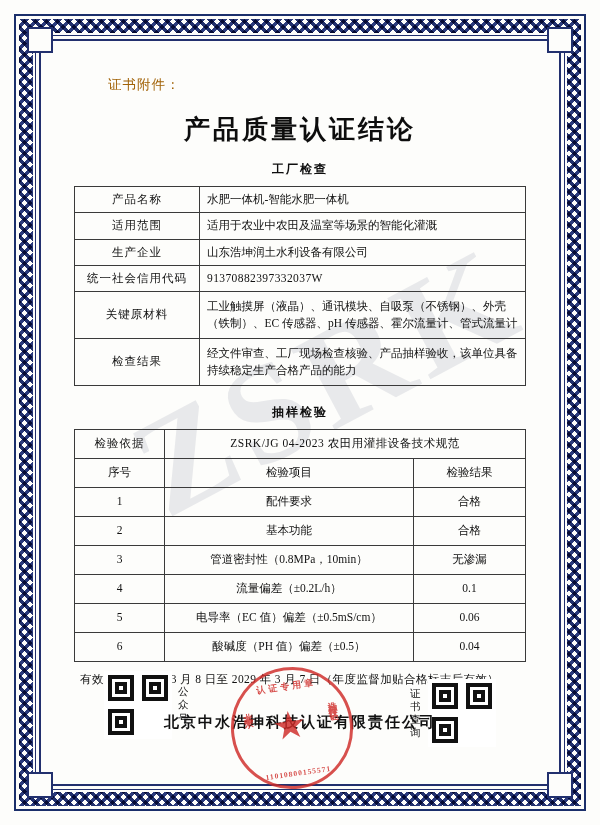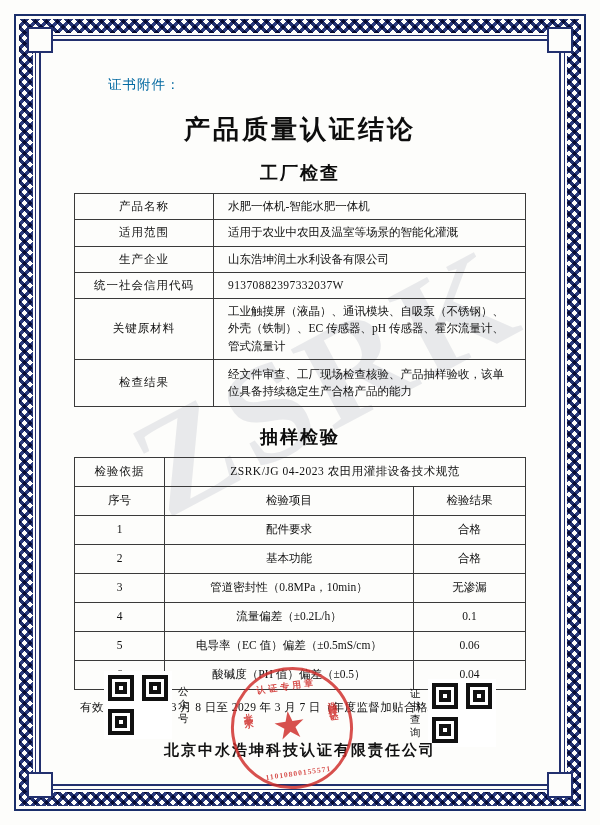--- a/index.html
+++ b/index.html
@@ -108,55 +108,55 @@
     left: 52px;
     top: 52px;
     right: 52px;
     bottom: 52px;
     box-sizing: border-box;
     padding: 18px 22px 0 22px;
   }
 
   .attach-label {
     font-size: 13.5px;
-    color: #0369a1;
+    color: #a16207;
     margin: 6px 0 0 34px;
     letter-spacing: 1px;
   }
 
   .doc-title {
     text-align: center;
     font-size: 26px;
     font-weight: bold;
     letter-spacing: 3px;
     margin: 18px 0 4px 0;
     color: #0d0d0d;
   }
 
   .section-title {
     text-align: center;
-    font-size: 18px;
+    font-size: 12px;
     font-weight: bold;
     letter-spacing: 2px;
     margin: 14px 0 8px 0;
     color: #0d0d0d;
   }
   .section-title.second {
     margin-top: 18px;
   }
 
   table.grid {
     width: 100%;
     border-collapse: collapse;
     font-size: 11.5px;
     table-layout: fixed;
   }
   table.grid td {
     border: 1px solid #3a3a3a;
-    padding: 4px 14px;
+    padding: 4px 7px;
     vertical-align: middle;
     line-height: 1.5;
     color: #111;
   }
   .lbl {
     width: 110px;
     text-align: center;
     letter-spacing: 1px;
     white-space: nowrap;
   }

